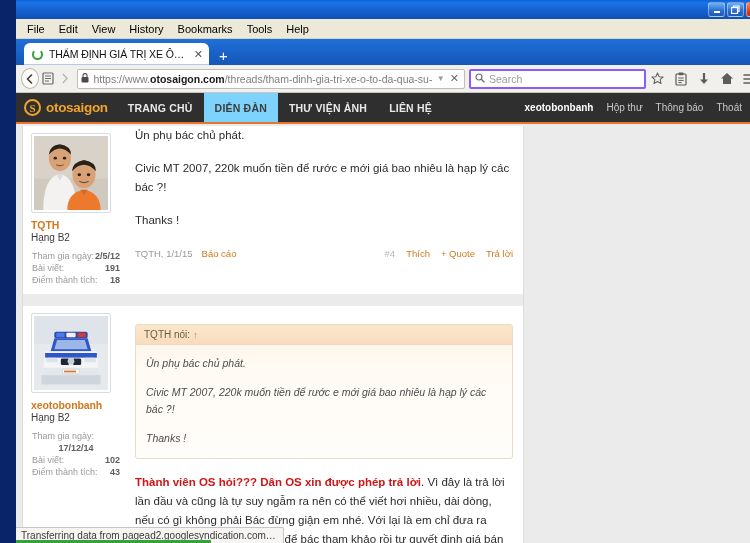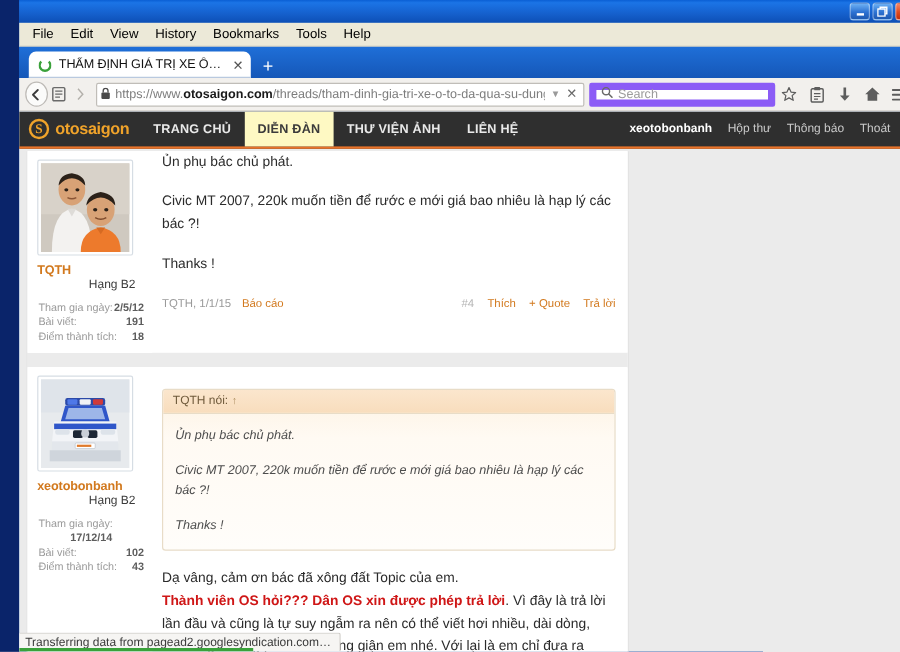--- a/index.html
+++ b/index.html
@@ -109,22 +109,22 @@
     font-size: 10.5px; color:#6a6a6a;
     overflow:hidden;
   }
   #urlbox .lock { color:#4a4a4a; margin-right:4px; font-size:9px;}
   #urlbox .urltext { white-space:nowrap; overflow:hidden; }
   #urlbox .urltext b { color:#1a1a1a; font-weight:bold;text-align:right;}
   #urlbox .urltext .scheme { color:#7d7d7d;text-align:right; }
   #urlbox .caret { margin-left:auto; padding:0 5px; color:#9a9a9a; font-size:8px;}
   #urlbox .xbtn { color:#6a6a6a; padding-right:2px; font-size:11px;}
   #searchbox {
-    width: 155px; height:20px; background:#fff;
-    border:6px solid #8b5cf6; border-radius:2px;
+    width: 177px; height:20px; background:#fff;
+    border:2px solid #8b5cf6; border-radius:2px;
     display:flex; align-items:center; padding:0 4px;
     font-size:10.5px; color:#9b9b9b;
     flex:none;
     text-align:right;
   }
   #searchbox .sicon { margin-right:4px; color:#6b6b6b;}
   .tbicon {
     width:23px; height:22px; display:flex;align-items:center;justify-content:center;
     color:#5d5d5d; flex:none;
   }
@@ -162,21 +162,21 @@
     color:#f0a32a; font-size:13.5px; font-weight:bold; letter-spacing:-0.3px;
   }
   #mainnav { display:flex; align-items:stretch; }
   #mainnav .nav {
     display:flex;align-items:center;
     padding: 0 11px;
     color:#e9e9e9; font-size:10.5px; font-weight:bold;
     letter-spacing:0.2px;
   }
   #mainnav .nav.active {
-    background:#fef9c3; color:#3b3b3b;
+    background:#7dd3fc; color:#3b3b3b;
   }
   #usernav { display:flex; align-items:center; margin-left:auto; padding-right:8px;}
   #usernav .uname { color:#fff; font-size:10px; font-weight:bold; margin-right:13px;}
   #usernav .ulink { color:#c9c9c9; font-size:10px; margin-right:13px;}
   #usernav .ulink:last-child { margin-right:0; }
 
   
   #content {
     position:absolute; left:6px; top:33px; width:502px; bottom:0;
     background:#fff;
@@ -190,21 +190,21 @@
     padding: 7px 6px 8px 8px;
   }
   .avatar {
     width: 80px; height: 80px;
     border:1px solid #d6dde4; padding:2px; background:#fff;
     border-radius:2px;
     overflow:hidden;
   }
   .avatar svg { display:block; width:100%;height:100%; }
   .uname2 { font-size:10.5px; font-weight:bold; color:#d2791e; margin-top:6px; letter-spacing:-0.1px;}
-  .urank { font-size:10px; color:#3b3b3b; margin-top:1px;margin-left:43px;}
+  .urank { font-size:10px; color:#3b3b3b; margin-top:1px;}
   .ustats { margin-top:7px; font-size:9px; color:#9a9a9a; }
   .ustats .row {
     display:flex; justify-content:space-between; line-height:12px;
     padding: 0 1px;
   }
   .ustats .row .v { color:#5d5d5d; font-weight:bold;}
   .ustats .row.wrapv { display:block; }
   .ustats .row.wrapv .v { display:block; text-align:center; }
 
   .bodycol { flex:1 1 auto; padding: 16px 10px 0 8px; position:relative; min-width:0;}
@@ -542,21 +542,20 @@
               <div class="qhead">
                 <span>TQTH nói:</span><span class="arrow">↑</span>
               </div>
               <div class="qbody">
                 <p>Ủn phụ bác chủ phát.</p>
                 <p>Civic MT 2007, 220k muốn tiền để rước e mới giá bao nhiêu là hạp lý các bác ?!</p>
                 <p>Thanks !</p>
               </div>
             </div>
             <div class="msg">
-              <p style="margin-bottom:0">Dạ vâng, cảm ơn bác đã xông đất Topic của em.</p>
               <p style="margin-bottom:0"><span class="redbold">Thành viên OS hỏi??? Dân OS xin được phép trả lời</span><span>. Vì đây là trả lời lần đầu và cũng là tự suy ngẫm ra nên có thể viết hơi nhiều, dài dòng, nếu có gì không phải Bác đừng giận em nhé. Với lại là em chỉ đưa ra cách tính toán định giá xe cũ để bác tham khảo rồi tự quyết định giá bán chứ em không đưa ra giá bán giúp bác được ạ, vì em không biết chất lượng xe của Bác thế nào. Ngồi một chỗ mà không nên vì mất lòng Bác ạ.</span></p>
             </div>
           </div>
         </div>
 
       </div>
 
       <div id="loadbar"></div>
       <div id="statusbar">Transferring data from pagead2.googlesyndication.com…</div>
 

